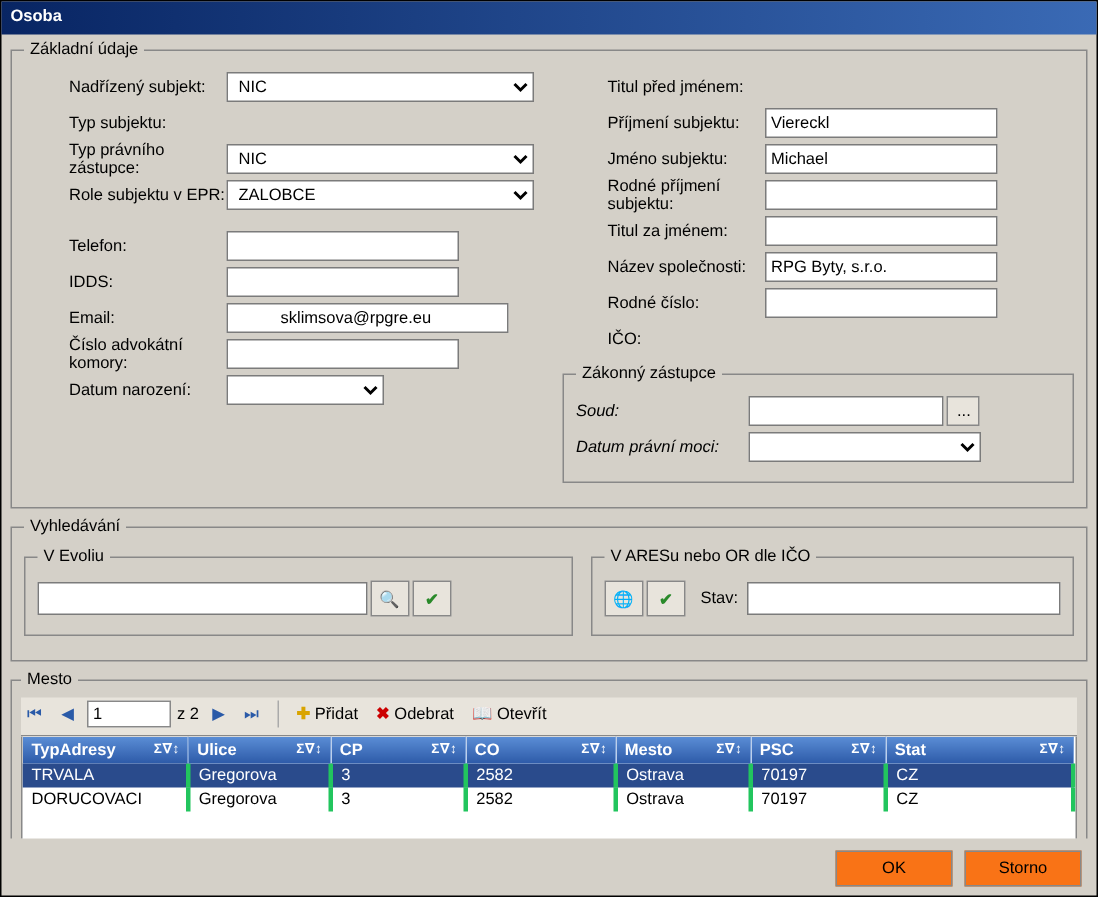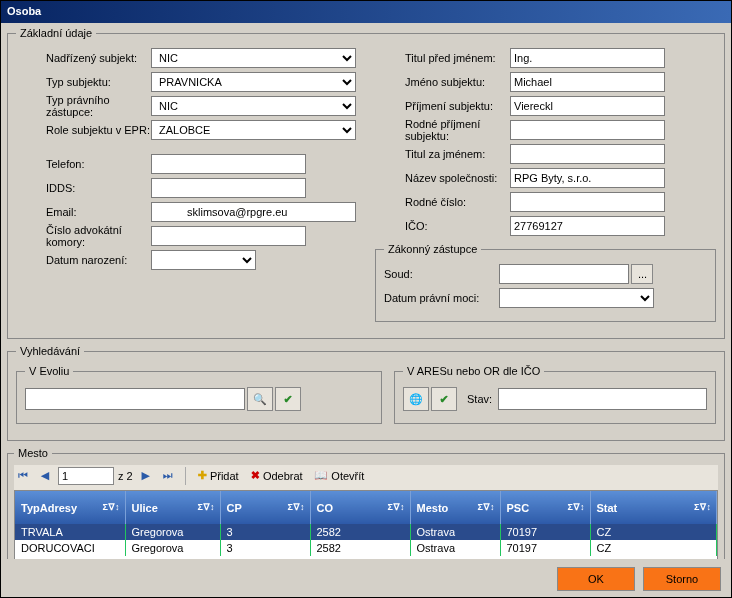--- a/index.html
+++ b/index.html
@@ -13,40 +13,40 @@
 .row label { display: inline-block; padding-left: 30px; }
 .col2 { display: flex; gap: 18px; }
 .leftcol, .rightcol { flex: 1; }
 .leftcol label { width: 135px; }
 .rightcol label { width: 135px; }
 input.txt, select.sel { height: 20px; border: 1px solid #7b7b7b; background: #fff; padding: 1px 3px; }
 input.txt { width: 155px; }
 select.sel { width: 205px; }
 .nested-fs { margin-top: 6px; }
 .leg-row { display: flex; align-items: center; margin-bottom: 2px; height: 22px; }
-.leg-row label { width: 115px; }
+.leg-row label { width: 115px; font-style: italic; }
 .leg-row input.txt { width: 130px; }
 .btn-browse { width: 22px; height: 20px; border: 1px solid #888; background: #e8e4dc; margin-left: 2px; cursor: pointer; }
 .search-row { display: flex; align-items: center; gap: 2px; padding: 2px 0; }
 .search-row input.txt { width: 220px; height: 22px; }
 .icon-btn { width: 26px; height: 24px; border: 1px solid #888; background: #e8e4dc; cursor: pointer; display: inline-flex; align-items: center; justify-content: center; }
 .search-container { display: flex; gap: 12px; }
 .fs-evoliu { width: 366px; }
 .fs-ares { flex: 1; }
 .stav-lbl { margin: 0 4px 0 8px; }
 .stav-input { flex: 1; height: 22px; border: 1px solid #7b7b7b; background: #fff; }
 .addr-nav { display: flex; align-items: center; gap: 4px; padding: 2px 0 6px 0; border-bottom: 1px solid #888; background: #e8e4dc; height: 26px; }
 .nav-btn { width: 18px; height: 18px; border: none; background: transparent; cursor: pointer; display: inline-flex; align-items: center; justify-content: center; color: #2a5aa8; font-size: 10px; }
 .page-input { width: 56px; height: 18px; border: 1px solid #888; background: #fff; text-align: left; padding: 0 3px; }
 .tb-btn { border: none; background: transparent; cursor: pointer; display: inline-flex; align-items: center; gap: 3px; padding: 0 4px; }
 .tbl-wrap { height: 100px; overflow: auto; background: #fff; border: 1px solid #888; border-top: none; }
 table.grid { width: 100%; border-collapse: collapse; table-layout: fixed; }
-table.grid th { background: linear-gradient(#5b8ed6, #2d5aa8); color: #fff; font-weight: bold; text-align: left; padding: 3px 6px; border-right: 1px solid #7aa0d8; height: 33px; position: relative; }
+table.grid th { background: linear-gradient(#5b8ed6, #2d5aa8); color: #fff; font-weight: bold; text-align: left; padding: 3px 6px; border-right: 1px solid #7aa0d8; height: 18px; position: relative; }
 table.grid th .sf { float: right; font-size: 9px; letter-spacing: -1px; }
-table.grid td { padding: 2px 6px; border-right: 1px solid #22c55e; height: 16px; }
+table.grid td { padding: 2px 6px; border-right: 3px solid #22c55e; height: 16px; }
 table.grid tr.selected td { background: #2a4b8c; color: #fff; }
 .footer { display: flex; justify-content: flex-end; gap: 8px; padding: 8px 10px 6px 0; }
 .dlg-btn { width: 78px; height: 24px; border: 1px solid #888; background: #f97316; cursor: pointer; }
 </style>
 </head>
 <body>
 
 <div class="window">
   <div class="titlebar">Osoba</div>
   <div class="content">
@@ -54,84 +54,81 @@
     <fieldset>
       <legend>Základní údaje</legend>
       <div class="col2">
         <div class="leftcol">
           <div class="row">
               <label>Nadřízený subjekt:</label>
               <select class="sel"><option>NIC</option></select>
             </div>
           <div class="row">
               <label>Typ subjektu:</label>
-              <select class="sel"><option>PRAVNICKA</option></select>
             </div>
           <div class="row">
               <label>Typ právního zástupce:</label>
               <select class="sel"><option>NIC</option></select>
             </div>
           <div class="row">
               <label>Role subjektu v EPR:</label>
               <select class="sel"><option>ZALOBCE</option></select>
             </div>
           <div style="height:10px"></div>
           <div class="row">
               <label>Telefon:</label>
               <input class="txt" value="" style="">
             </div>
           <div class="row">
               <label>IDDS:</label>
               <input class="txt" value="" style="">
             </div>
           <div class="row">
               <label>Email:</label>
-              <input class="txt" style="width: 205px; padding-left: 35px;" value="sklimsova@rpgre.eu">
+              <input class="txt" style="width: 188px; padding-left: 35px;" value="sklimsova@rpgre.eu">
             </div>
           <div class="row">
               <label>Číslo advokátní komory:</label>
               <input class="txt" value="" style="">
             </div>
           <div class="row">
               <label>Datum narození:</label>
               <select class="sel" style="width:105px"><option></option></select>
             </div>
         </div>
         <div class="rightcol">
           <div class="row">
               <label>Titul před jménem:</label>
-              <input class="txt" value="Ing." style="">
+            </div>
+          <div class="row">
+              <label>Příjmení subjektu:</label>
+              <input class="txt" value="Viereckl" style="">
             </div>
           <div class="row">
               <label>Jméno subjektu:</label>
               <input class="txt" value="Michael" style="">
             </div>
           <div class="row">
-              <label>Příjmení subjektu:</label>
-              <input class="txt" value="Viereckl" style="">
-            </div>
-          <div class="row">
               <label>Rodné příjmení subjektu:</label>
               <input class="txt" value="" style="">
             </div>
           <div class="row">
               <label>Titul za jménem:</label>
               <input class="txt" value="" style="">
             </div>
           <div class="row">
               <label>Název společnosti:</label>
               <input class="txt" value="RPG Byty, s.r.o." style="">
             </div>
           <div class="row">
               <label>Rodné číslo:</label>
               <input class="txt" value="" style="">
             </div>
           <div class="row">
               <label>IČO:</label>
-              <input class="txt" value="27769127" style="">
             </div>
           <fieldset class="nested-fs">
             <legend>Zákonný zástupce</legend>
             <div class="leg-row">
                 <label>Soud:</label>
                 <input class="txt" value="" style="">
                 <button class="btn-browse">...</button>
               </div>
             <div class="leg-row">
                 <label>Datum právní moci:</label>

